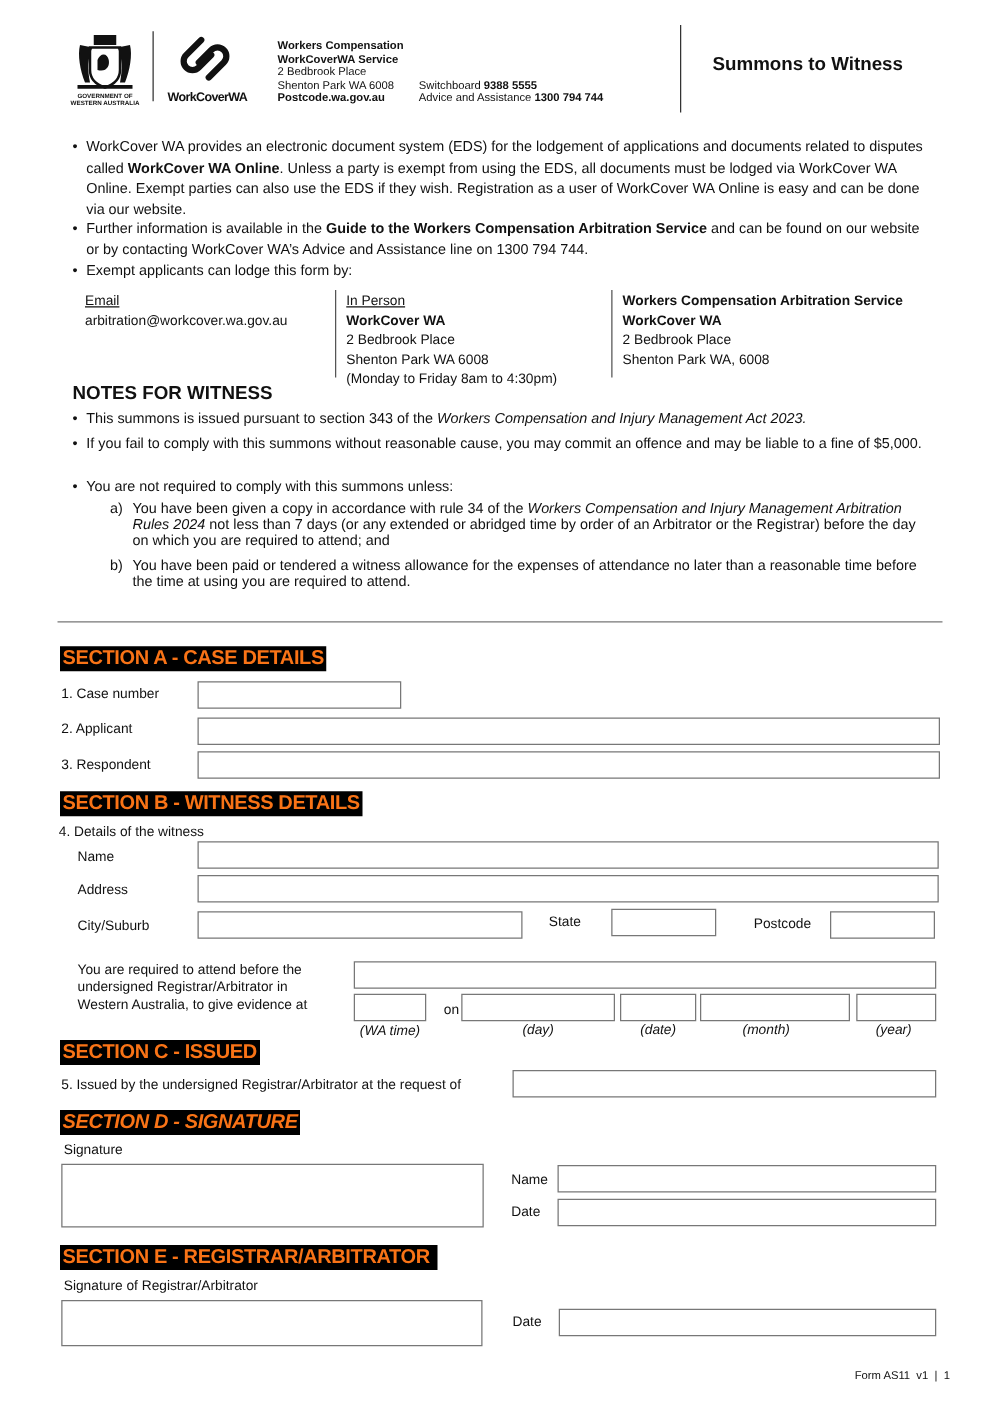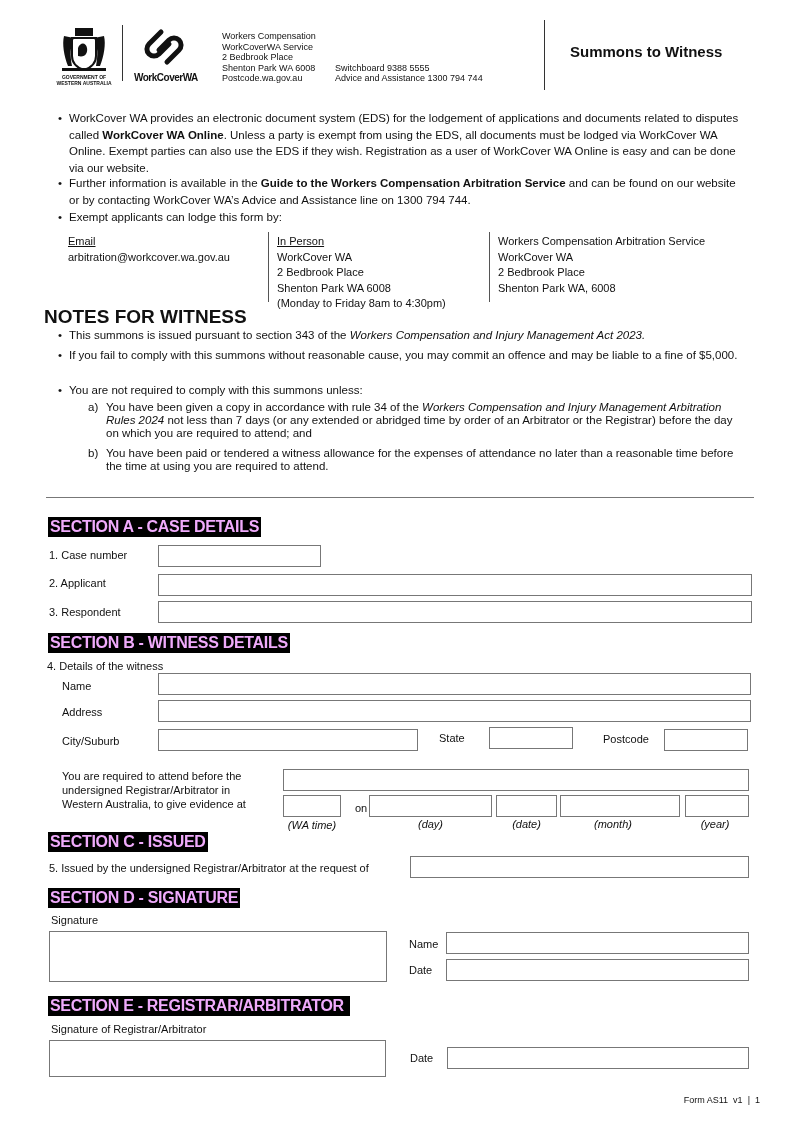--- a/index.html
+++ b/index.html
@@ -1,25 +1,25 @@
 <!DOCTYPE html>
 <html><head>
 <meta charset="utf-8">
 <style>
   html, body { margin:0; padding:0; background:#fff; }
   body { width:800px; height:1130px; position:relative; font-family:"Liberation Sans", sans-serif; color:#111; overflow:hidden; }
   .abs { position:absolute; }
   .hdr-small { font-size:9px; line-height:10.5px; }
-  .b { font-weight:normal; }
+  .b { font-weight:bold; }
   .vline { position:absolute; width:1px; background:#333; }
   .txt { font-size:11.5px; line-height:16.5px; }
   .bullet-row { position:absolute; left:58px; width:690px; }
   .bullet-row .dot { position:absolute; left:0; top:0; }
   .bullet-row .body { margin-left:11px; }
-  .sec { position:absolute; left:48px; background:#000; color:#f0abfc; font-weight:bold; font-size:16px; line-height:20px; padding:0 2px; letter-spacing:-0.3px; }
+  .sec { position:absolute; left:48px; background:#000; color:#f97316; font-weight:bold; font-size:16px; line-height:20px; padding:0 2px; letter-spacing:-0.3px; }
   .lbl { position:absolute; font-size:11px; line-height:14px; }
   .box { position:absolute; border:1px solid #777; background:#fff; box-sizing:border-box; }
   .cap { position:absolute; font-size:11px; font-style:italic; text-align:center; }
   u { text-decoration:underline; }
 </style>
 </head>
 <body>
 
 <div>
 
@@ -96,21 +96,21 @@
   <div>(Monday to Friday 8am to 4:30pm)</div>
 </div>
 <div class="vline" style="left:489px;top:232px;height:70px;background:#555;"></div>
 <div class="abs txt" style="left:498px;top:234px;width:270px;font-size:11px;line-height:15.5px;">
   <div class="b">Workers Compensation Arbitration Service</div>
   <div class="b">WorkCover WA</div>
   <div>2 Bedbrook Place</div>
   <div>Shenton Park WA, 6008</div>
 </div>
 
-<div class="abs" style="left:44px;top:306px;font-size:19px;font-weight:bold;">NOTES FOR WITNESS</div>
+<div class="abs" style="left:58px;top:306px;font-size:15px;font-weight:bold;">NOTES FOR WITNESS</div>
 <div class="bullet-row txt" style="top:327px;">
   <span class="dot">•</span>
   <div class="body"><span>This summons is issued pursuant to section 343 of the </span><i>Workers Compensation and Injury Management Act 2023.</i></div>
 </div>
 <div class="bullet-row txt" style="top:346px;line-height:18px;">
   <span class="dot">•</span>
   <div class="body">If you fail to comply with this summons without reasonable cause, you may commit an offence and may be liable to a fine of $5,000.</div>
 </div>
 <div class="bullet-row txt" style="top:382px;">
   <span class="dot">•</span>
@@ -163,21 +163,21 @@
 <div class="cap" style="left:283px;top:819px;width:58px;">(WA time)</div>
 <div class="cap" style="left:369px;top:818px;width:123px;">(day)</div>
 <div class="cap" style="left:496px;top:818px;width:61px;">(date)</div>
 <div class="cap" style="left:560px;top:818px;width:106px;">(month)</div>
 <div class="cap" style="left:685px;top:818px;width:60px;">(year)</div>
 
 <div class="sec" style="top:832px;">SECTION C - ISSUED</div>
 <div class="lbl" style="left:49px;top:861px;">5. Issued by the undersigned Registrar/Arbitrator at the request of</div>
 <div class="box" style="left:410px;top:856px;width:339px;height:22px;"></div>
 
-<div class="sec" style="top:888px;">SECTION D - SIGNATURE</div>
+<div class="sec" style="top:888px;font-style:italic;">SECTION D - SIGNATURE</div>
 <div class="lbl" style="left:51px;top:913px;">Signature</div>
 <div class="box" style="left:49px;top:931px;width:338px;height:51px;"></div>
 <div class="lbl" style="left:409px;top:937px;">Name</div>
 <div class="box" style="left:446px;top:932px;width:303px;height:22px;"></div>
 <div class="lbl" style="left:409px;top:963px;">Date</div>
 <div class="box" style="left:446px;top:959px;width:303px;height:22px;"></div>
 
 <div class="sec" style="top:996px;padding-right:6px;">SECTION E - REGISTRAR/ARBITRATOR</div>
 <div class="lbl" style="left:51px;top:1022px;">Signature of Registrar/Arbitrator</div>
 <div class="box" style="left:49px;top:1040px;width:337px;height:37px;"></div>

